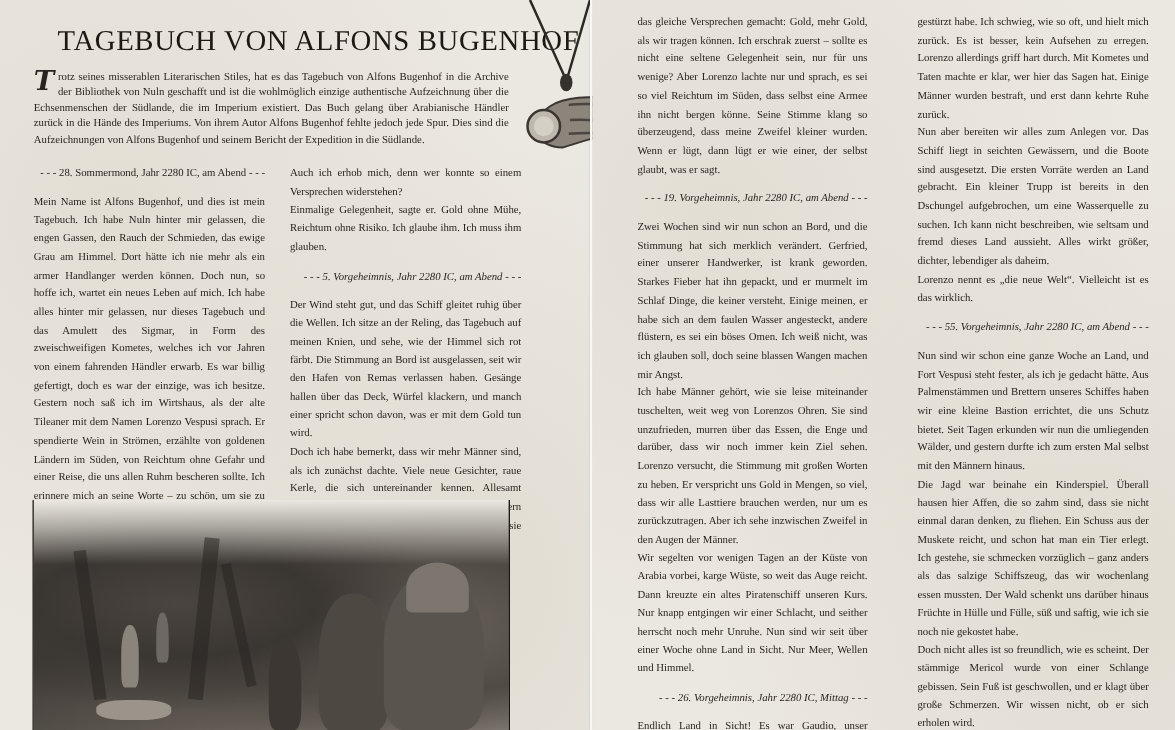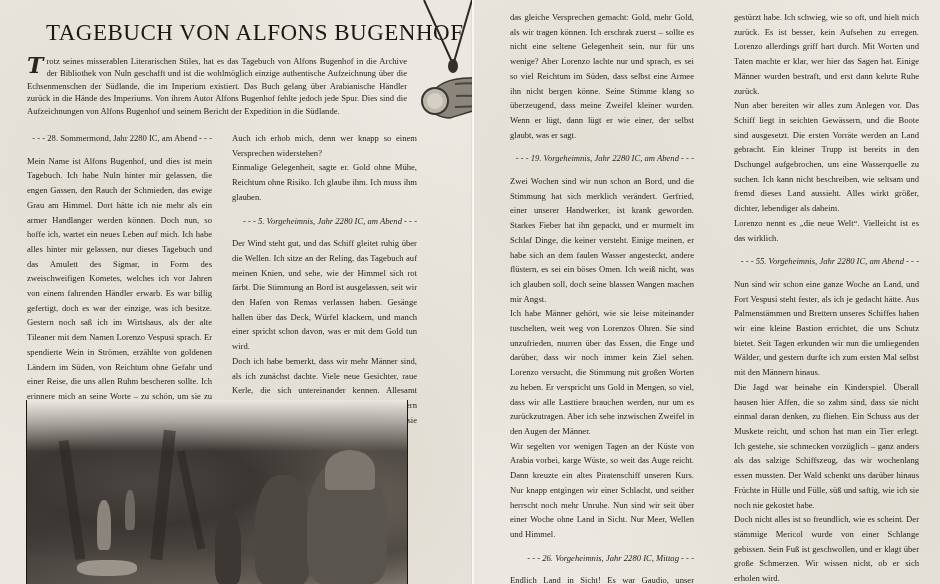--- a/index.html
+++ b/index.html
@@ -70,21 +70,21 @@
   <div class="intro">
     <span class="dropcap">T</span>
     <span>rotz seines misserablen Literarischen Stiles, hat es das Tagebuch von Alfons Bugenhof in die Archive der Bibliothek von Nuln geschafft und ist die wohlmöglich einzige authentische Aufzeichnung über die Echsenmenschen der Südlande, die im Imperium existiert. Das Buch gelang über Arabianische Händler zurück in die Hände des Imperiums. Von ihrem Autor Alfons Bugenhof fehlte jedoch jede Spur. Dies sind die Aufzeichnungen von Alfons Bugenhof und seinem Bericht der Expedition in die Südlande.</span>
   </div>
 
   <div class="col col1">
       <div class="hd">- - - 28. Sommermond, Jahr 2280 IC, am Abend - - -</div>
       <p>Mein Name ist Alfons Bugenhof, und dies ist mein Tagebuch. Ich habe Nuln hinter mir gelassen, die engen Gassen, den Rauch der Schmieden, das ewige Grau am Himmel. Dort hätte ich nie mehr als ein armer Handlanger werden können. Doch nun, so hoffe ich, wartet ein neues Leben auf mich. Ich habe alles hinter mir gelassen, nur dieses Tagebuch und das Amulett des Sigmar, in Form des zweischweifigen Kometes, welches ich vor Jahren von einem fahrenden Händler erwarb. Es war billig gefertigt, doch es war der einzige, was ich besitze. Gestern noch saß ich im Wirtshaus, als der alte Tileaner mit dem Namen Lorenzo Vespusi sprach. Er spendierte Wein in Strömen, erzählte von goldenen Ländern im Süden, von Reichtum ohne Gefahr und einer Reise, die uns allen Ruhm bescheren sollte. Ich erinnere mich an seine Worte – zu schön, um sie zu hinterfragen. Viele Männer standen auf, klopften einander auf die Schultern und schworen, ihn zu begleiten.</p>
     </div>
   <div class="col col2">
-      <p>Auch ich erhob mich, denn wer knapp so einem Versprechen widerstehen?</p>
+      <p>Auch ich erhob mich, denn wer konnte so einem Versprechen widerstehen?</p>
       <p>Einmalige Gelegenheit, sagte er. Gold ohne Mühe, Reichtum ohne Risiko. Ich glaube ihm. Ich muss ihm glauben.</p>
       <div class="hd gap">- - - 5. Vorgeheimnis, Jahr 2280 IC, am Abend - - -</div>
       <p>Der Wind steht gut, und das Schiff gleitet ruhig über die Wellen. Ich sitze an der Reling, das Tagebuch auf meinen Knien, und sehe, wie der Himmel sich rot färbt. Die Stimmung an Bord ist ausgelassen, seit wir den Hafen von Remas verlassen haben. Gesänge hallen über das Deck, Würfel klackern, und manch einer spricht schon davon, was er mit dem Gold tun wird.</p>
       <p>Doch ich habe bemerkt, dass wir mehr Männer sind, als ich zunächst dachte. Viele neue Gesichter, raue Kerle, die sich untereinander kennen. Allesamt Freunde oder Bekannte des alten Tileaners. Gestern noch saß ich neben zweien von ihnen, und sie schworen, Lorenzo habe ihnen persönlich</p>
     </div>
 
   <div class="illustration">
     <div class="trunk" style="left:40px;top:40px;width:10px;height:120px;transform:rotate(-8deg);"></div>
     <div class="trunk" style="left:130px;top:30px;width:12px;height:130px;transform:rotate(6deg);"></div>
     <div class="trunk" style="left:160px;top:50px;width:8px;height:100px;transform:rotate(-12deg);"></div>
@@ -115,21 +115,21 @@
   <div class="col col3">
       <p>das gleiche Versprechen gemacht: Gold, mehr Gold, als wir tragen können. Ich erschrak zuerst – sollte es nicht eine seltene Gelegenheit sein, nur für uns wenige? Aber Lorenzo lachte nur und sprach, es sei so viel Reichtum im Süden, dass selbst eine Armee ihn nicht bergen könne. Seine Stimme klang so überzeugend, dass meine Zweifel kleiner wurden. Wenn er lügt, dann lügt er wie einer, der selbst glaubt, was er sagt.</p>
       <div class="hd gap">- - - 19. Vorgeheimnis, Jahr 2280 IC, am Abend - - -</div>
       <p>Zwei Wochen sind wir nun schon an Bord, und die Stimmung hat sich merklich verändert. Gerfried, einer unserer Handwerker, ist krank geworden. Starkes Fieber hat ihn gepackt, und er murmelt im Schlaf Dinge, die keiner versteht. Einige meinen, er habe sich an dem faulen Wasser angesteckt, andere flüstern, es sei ein böses Omen. Ich weiß nicht, was ich glauben soll, doch seine blassen Wangen machen mir Angst.</p>
       <p>Ich habe Männer gehört, wie sie leise miteinander tuschelten, weit weg von Lorenzos Ohren. Sie sind unzufrieden, murren über das Essen, die Enge und darüber, dass wir noch immer kein Ziel sehen. Lorenzo versucht, die Stimmung mit großen Worten zu heben. Er verspricht uns Gold in Mengen, so viel, dass wir alle Lasttiere brauchen werden, nur um es zurückzutragen. Aber ich sehe inzwischen Zweifel in den Augen der Männer.</p>
       <p>Wir segelten vor wenigen Tagen an der Küste von Arabia vorbei, karge Wüste, so weit das Auge reicht. Dann kreuzte ein altes Piratenschiff unseren Kurs. Nur knapp entgingen wir einer Schlacht, und seither herrscht noch mehr Unruhe. Nun sind wir seit über einer Woche ohne Land in Sicht. Nur Meer, Wellen und Himmel.</p>
       <div class="hd gap">- - - 26. Vorgeheimnis, Jahr 2280 IC, Mittag - - -</div>
       <p>Endlich Land in Sicht! Es war Gaudio, unser Ausguck, der zuerst den Ruf ausstieß. Er wurde von den Männern beinahe wie ein Held gefeiert, und Lorenzo ließ ihn mit einer unserer letzten Flaschen Wein belohnen. Ich habe noch nie solch ein Jubelgeschrei auf dem Schiff gehört. Vor uns ragen Palmen empor, dahinter dichte grüne Wälder, so weit das Auge reicht. Ein Anblick, der uns allen neuen Mut schenkte.</p>
     </div>
   <div class="col col4">
-      <p>gestürzt habe. Ich schwieg, wie so oft, und hielt mich zurück. Es ist besser, kein Aufsehen zu erregen. Lorenzo allerdings griff hart durch. Mit Worten und Taten machte er klar, wer hier das Sagen hat. Einige Männer wurden bestraft, und erst dann kehrte Ruhe zurück.</p>
+      <p>gestürzt habe. Ich schwieg, wie so oft, und hielt mich zurück. Es ist besser, kein Aufsehen zu erregen. Lorenzo allerdings griff hart durch. Mit Kometes und Taten machte er klar, wer hier das Sagen hat. Einige Männer wurden bestraft, und erst dann kehrte Ruhe zurück.</p>
       <p>Nun aber bereiten wir alles zum Anlegen vor. Das Schiff liegt in seichten Gewässern, und die Boote sind ausgesetzt. Die ersten Vorräte werden an Land gebracht. Ein kleiner Trupp ist bereits in den Dschungel aufgebrochen, um eine Wasserquelle zu suchen. Ich kann nicht beschreiben, wie seltsam und fremd dieses Land aussieht. Alles wirkt größer, dichter, lebendiger als daheim.</p>
       <p>Lorenzo nennt es „die neue Welt“. Vielleicht ist es das wirklich.</p>
       <div class="hd gap">- - - 55. Vorgeheimnis, Jahr 2280 IC, am Abend - - -</div>
       <p>Nun sind wir schon eine ganze Woche an Land, und Fort Vespusi steht fester, als ich je gedacht hätte. Aus Palmenstämmen und Brettern unseres Schiffes haben wir eine kleine Bastion errichtet, die uns Schutz bietet. Seit Tagen erkunden wir nun die umliegenden Wälder, und gestern durfte ich zum ersten Mal selbst mit den Männern hinaus.</p>
       <p>Die Jagd war beinahe ein Kinderspiel. Überall hausen hier Affen, die so zahm sind, dass sie nicht einmal daran denken, zu fliehen. Ein Schuss aus der Muskete reicht, und schon hat man ein Tier erlegt. Ich gestehe, sie schmecken vorzüglich – ganz anders als das salzige Schiffszeug, das wir wochenlang essen mussten. Der Wald schenkt uns darüber hinaus Früchte in Hülle und Fülle, süß und saftig, wie ich sie noch nie gekostet habe.</p>
       <p>Doch nicht alles ist so freundlich, wie es scheint. Der stämmige Mericol wurde von einer Schlange gebissen. Sein Fuß ist geschwollen, und er klagt über große Schmerzen. Wir wissen nicht, ob er sich erholen wird.</p>
     </div>
 </div>
 
 </body></html>

